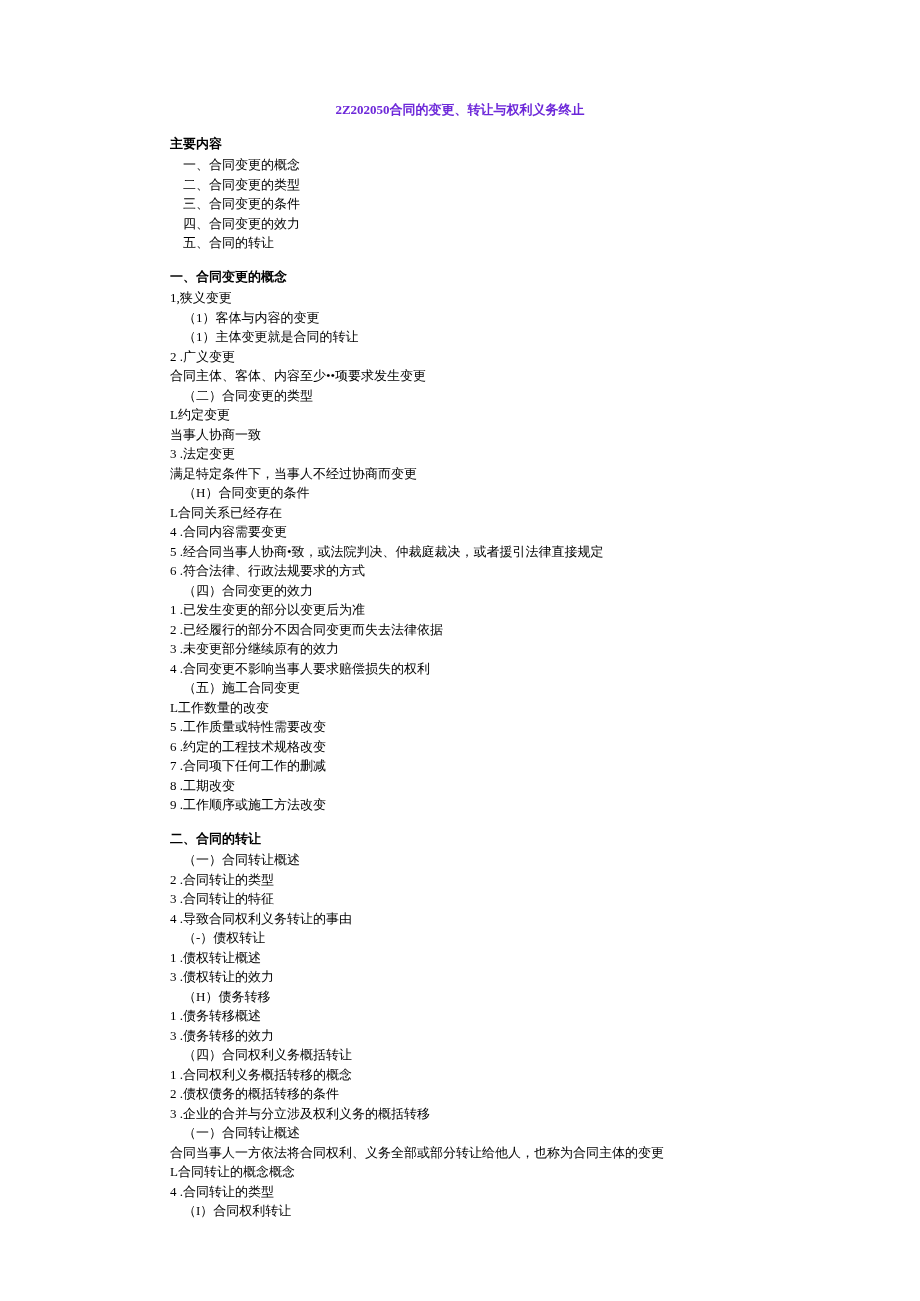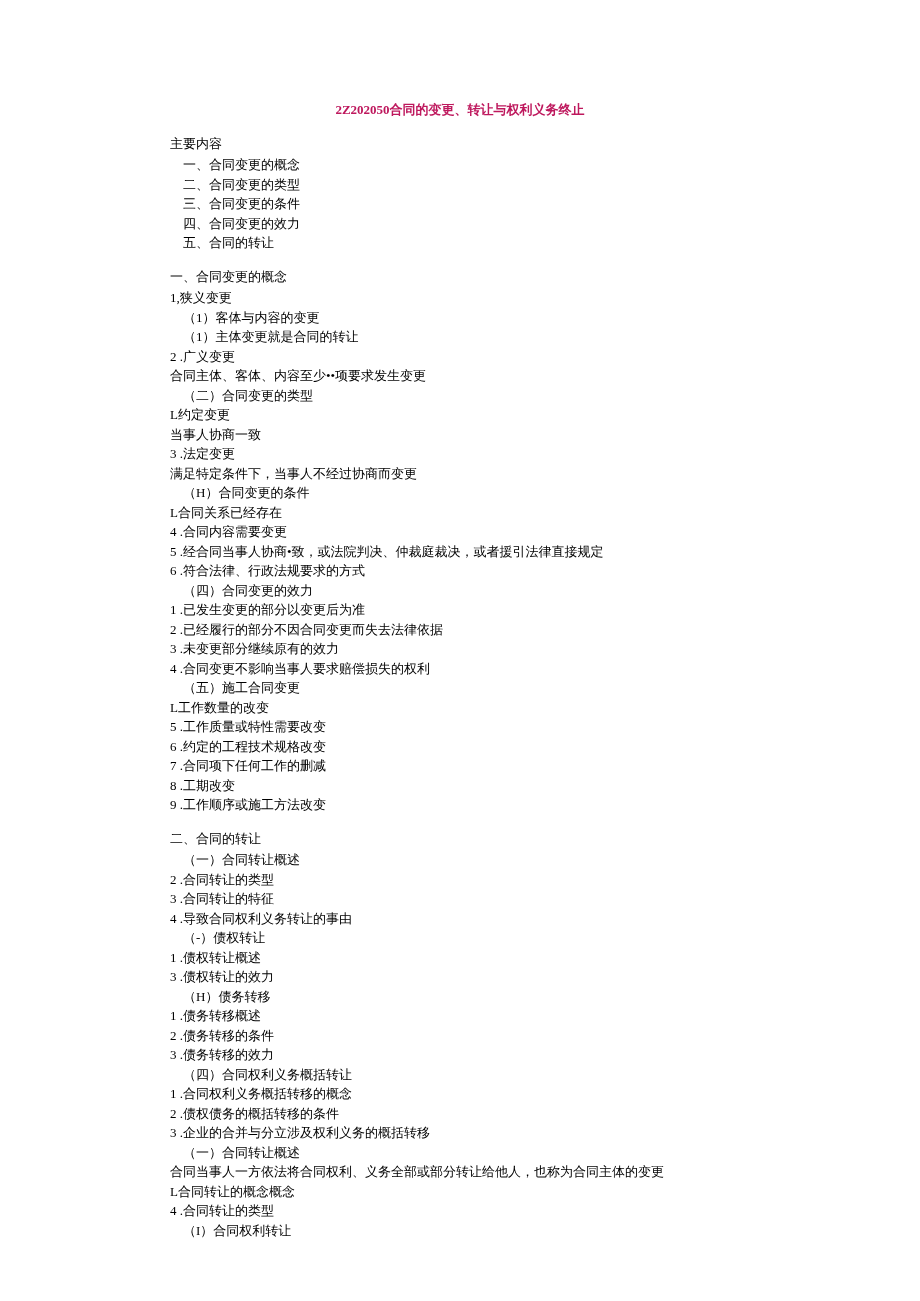--- a/index.html
+++ b/index.html
@@ -7,28 +7,28 @@
       font-size: 13px;
       line-height: 1.5;
       color: #000;
       background: #fff;
       margin: 0;
       padding: 100px 170px 100px 170px;
       width: 920px;
       box-sizing: border-box;
     }
     .title {
-      color: #be185d;
+      color: #6d28d9;
       font-weight: bold;
       text-align: center;
       margin-bottom: 8px;
       font-size: 13px;
     }
     .section-header {
-      font-weight: normal;
+      font-weight: bold;
       margin-top: 14px;
       margin-bottom: 2px;
     }
     .line {
       margin: 0;
       padding: 0;
     }
     .indent {
       text-indent: 1em;
     }
@@ -82,21 +82,20 @@
 <div>
   <div class="line indent">（一）合同转让概述</div>
   <div class="line">2 .合同转让的类型</div>
   <div class="line">3 .合同转让的特征</div>
   <div class="line">4 .导致合同权利义务转让的事由</div>
   <div class="line indent">（-）债权转让</div>
   <div class="line">1 .债权转让概述</div>
   <div class="line">3 .债权转让的效力</div>
   <div class="line indent">（H）债务转移</div>
   <div class="line">1 .债务转移概述</div>
-  <div class="line">2 .债务转移的条件</div>
   <div class="line">3 .债务转移的效力</div>
   <div class="line indent">（四）合同权利义务概括转让</div>
   <div class="line">1 .合同权利义务概括转移的概念</div>
   <div class="line">2 .债权债务的概括转移的条件</div>
   <div class="line">3 .企业的合并与分立涉及权利义务的概括转移</div>
   <div class="line indent">（一）合同转让概述</div>
   <div class="line">合同当事人一方依法将合同权利、义务全部或部分转让给他人，也称为合同主体的变更</div>
   <div class="line">L合同转让的概念概念</div>
   <div class="line">4 .合同转让的类型</div>
   <div class="line indent">（I）合同权利转让</div>

